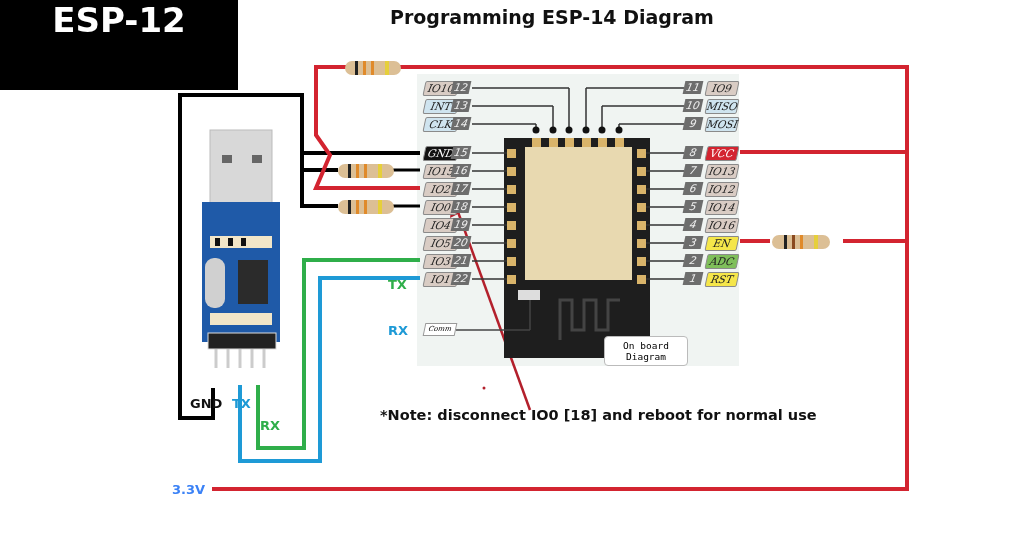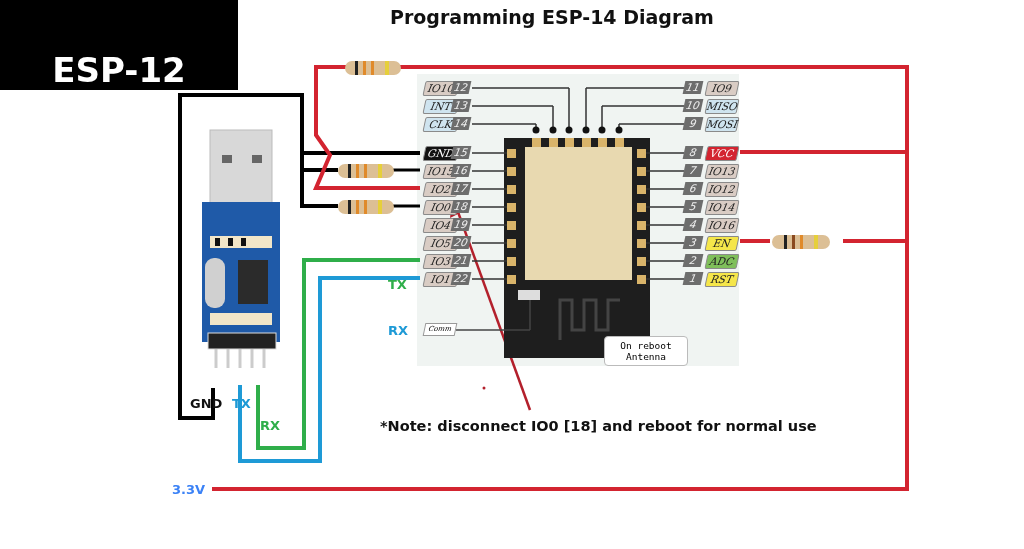--- a/index.html
+++ b/index.html
@@ -1,21 +1,21 @@
 <!DOCTYPE html>
 <html><head>
 <meta charset="utf-8">
 <style>
   html, body { margin:0; padding:0; background:#ffffff; }
   body { width:1024px; height:549px; position:relative; overflow:hidden; font-family:"Liberation Sans", sans-serif; }
   #canvas { position:absolute; left:0; top:0; width:1024px; height:549px; }
   .title-box { position:absolute; left:0; top:0; width:238px; height:90px; background:#000; color:#fff;
-    font-family:"DejaVu Sans", sans-serif; font-weight:bold; font-size:34px; display:flex; align-items:flex-end; justify-content:center; }
+    font-family:"DejaVu Sans", sans-serif; font-weight:bold; font-size:34px; display:flex; align-items:flex-start; justify-content:center; }
   .heading { position:absolute; left:390px; top:6px; font-family:"DejaVu Sans", sans-serif; font-weight:bold; font-size:19px; color:#111; }
-  .note { position:absolute; left:380px; top:418px; font-family:"DejaVu Sans", sans-serif; font-weight:bold; font-size:14.5px; color:#111; }
+  .note { position:absolute; left:380px; top:407px; font-family:"DejaVu Sans", sans-serif; font-weight:bold; font-size:14.5px; color:#111; }
   .lbl { position:absolute; font-family:"DejaVu Sans", sans-serif; font-weight:bold; font-size:13px;margin-top:36px; }
   .volt { position:absolute; left:172px; top:482px; font-family:"DejaVu Sans", sans-serif; font-weight:bold; font-size:13px; color:#3b82f6; }
   .pin-tag { position:absolute; height:13px; font-family:"DejaVu Serif", serif; font-style:italic; font-size:10.5px; line-height:13px;
     text-align:center; border:1px solid #8a8a8a; border-radius:2px; transform:skewX(-12deg); }
   .pin-num { position:absolute; height:13px; width:18px; background:#6d6d6d; color:#eee; font-size:10.5px; line-height:13px; text-align:center;
     font-family:"DejaVu Sans", sans-serif; font-style:italic; transform:skewX(-12deg); }
   .antenna-note { position:absolute; left:604px; top:336px; width:84px; height:30px; background:#fff; border:1px solid #bbb; border-radius:4px;
     font-family:"DejaVu Sans Mono", monospace; font-size:9.5px; text-align:center; line-height:11px; padding-top:3px; box-sizing:border-box; }
   .comm-tag { position:absolute; left:424px; top:323px; width:30px; height:11px; background:#fff; border:1px solid #999; font-size:7px;
     font-style:italic; line-height:11px; text-align:center; font-family:"DejaVu Serif", serif; transform:skewX(-12deg); }
@@ -191,21 +191,21 @@
 <div class="heading">Programming ESP-14 Diagram</div>
 <div class="note">*Note: disconnect IO0 [18] and reboot for normal use</div>
 <div class="volt">3.3V</div>
 
 <div class="lbl" style="left:190px;top:360px;color:#111;">GND</div>
 <div class="lbl" style="left:232px;top:360px;color:#1e9ad6;">TX</div>
 <div class="lbl" style="left:260px;top:382px;color:#2fae4a;">RX</div>
 <div class="lbl" style="left:388px;top:241px;color:#2fae4a;">TX</div>
 <div class="lbl" style="left:388px;top:287px;color:#1e9ad6;">RX</div>
 
-<div class="antenna-note">On reboot Antenna</div>
+<div class="antenna-note">On board Diagram</div>
 <div class="comm-tag">Comm</div>
 
 <div id="pins-layer">
     <div class="pin-tag" style="left: 424px; top: 146px; width: 32px; background: rgb(17, 17, 17); color: rgb(255, 255, 255);">GND</div>
     <div class="pin-num" style="left: 452px; top: 146px;">15</div>
     <div class="pin-tag" style="left: 424px; top: 164px; width: 32px; background: rgb(217, 204, 196); color: rgb(34, 34, 34);">IO15</div>
     <div class="pin-num" style="left: 452px; top: 164px;">16</div>
     <div class="pin-tag" style="left: 424px; top: 182px; width: 32px; background: rgb(217, 204, 196); color: rgb(34, 34, 34);">IO2</div>
     <div class="pin-num" style="left: 452px; top: 182px;">17</div>
     <div class="pin-tag" style="left: 424px; top: 200px; width: 32px; background: rgb(217, 204, 196); color: rgb(34, 34, 34);">IO0</div>

